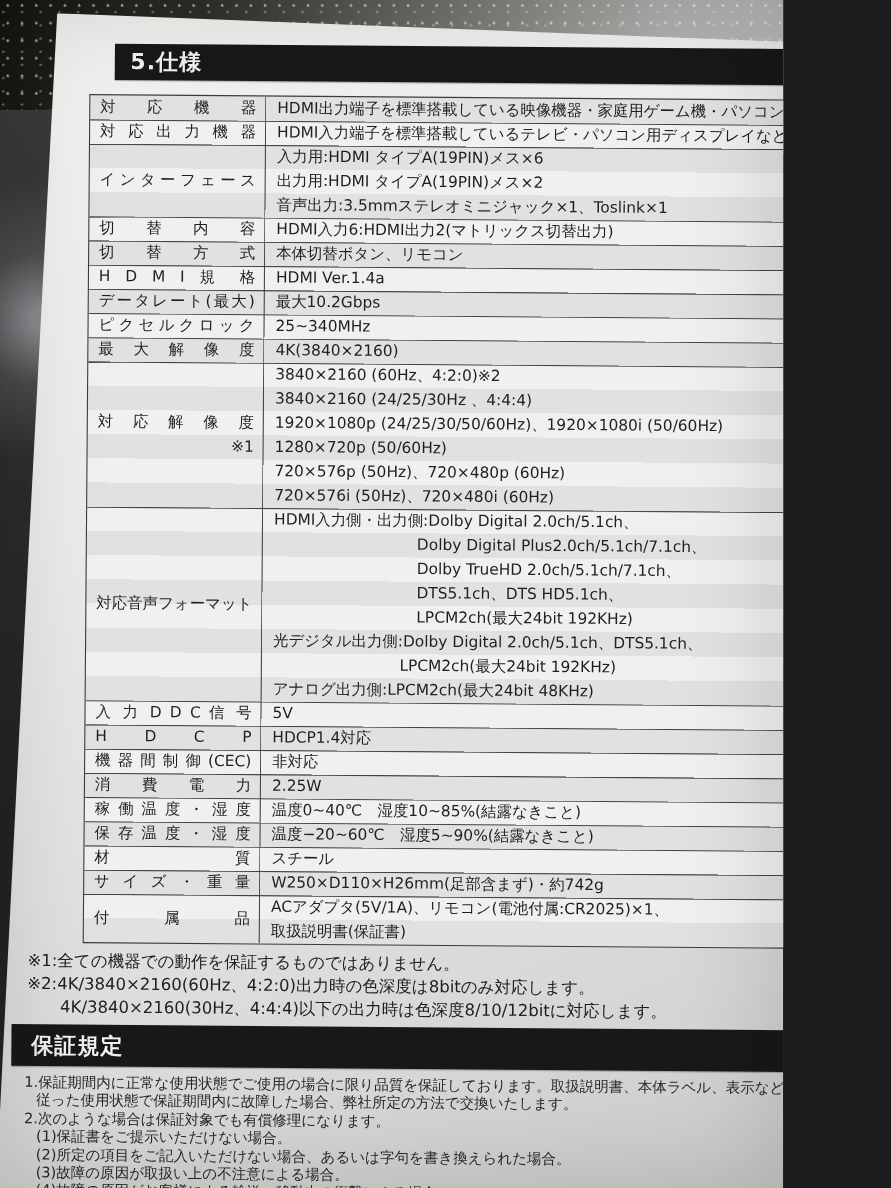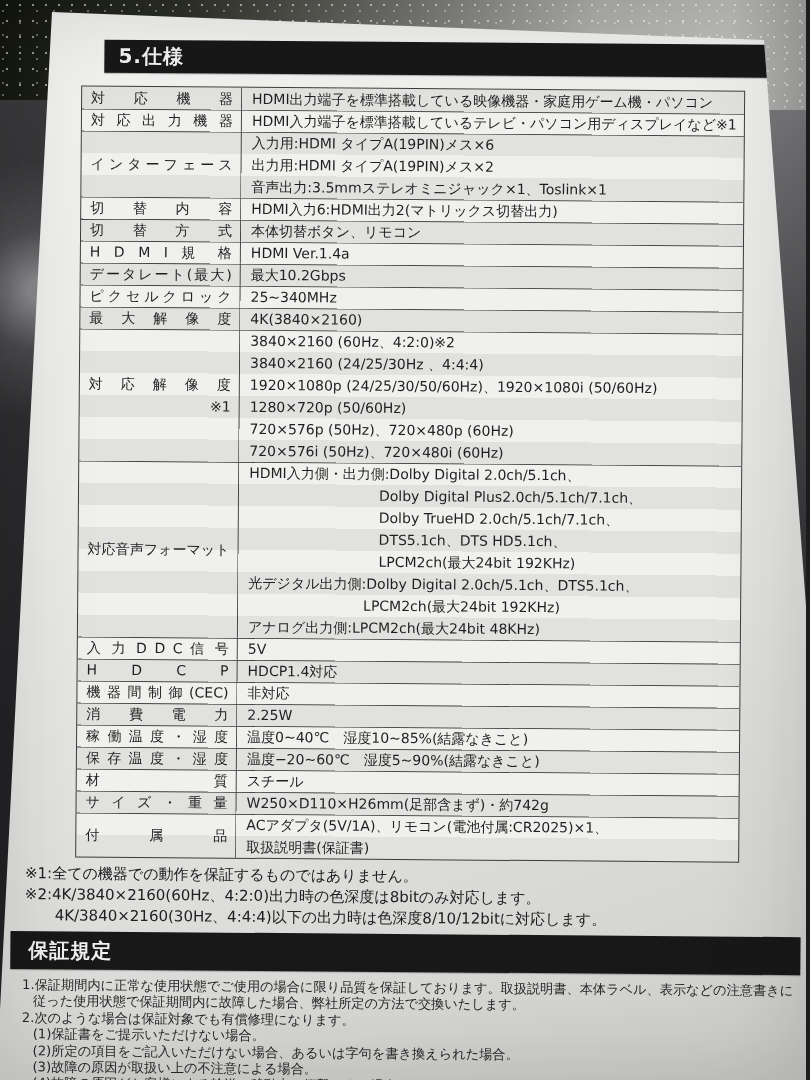--- a/index.html
+++ b/index.html
@@ -1,17 +1,17 @@
 <!DOCTYPE html>
 <html lang="ja"><head>
 <meta charset="utf-8">
 <style>
   html,body{margin:0;padding:0;background:#1c1c1e;}
   #canvas{
-    position:relative;width:806px;height:1080px;overflow:hidden;
+    position:relative;width:712px;height:1080px;overflow:hidden;
     background:#232325;
     font-family:"DejaVu Sans",sans-serif;
     -webkit-font-smoothing:antialiased;
   }
   
   .bg-strip{
     position:absolute;top:0;left:0;width:810px;height:140px;
     background:
       radial-gradient(circle 1.2px at 7px 5px, rgba(255,255,255,.55) 0 1px, transparent 1.6px),
       radial-gradient(circle 1px at 3px 11px, rgba(255,255,255,.35) 0 .9px, transparent 1.4px),

